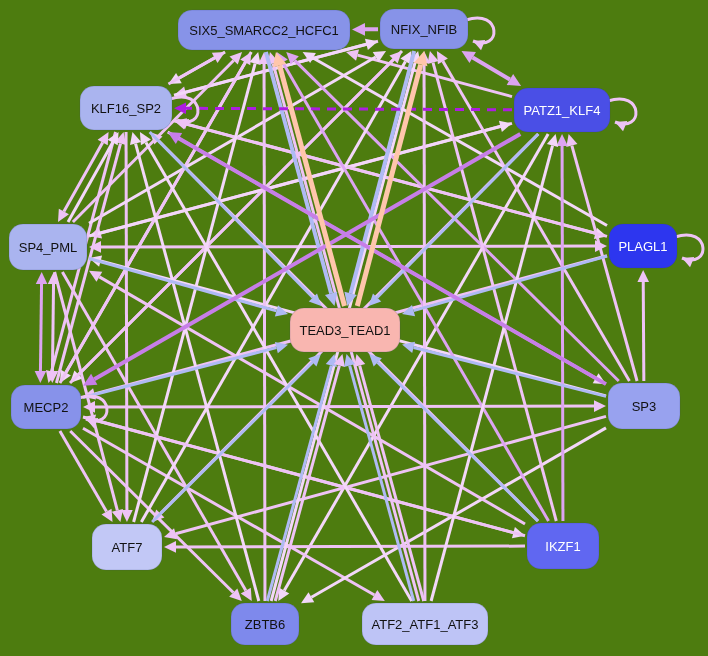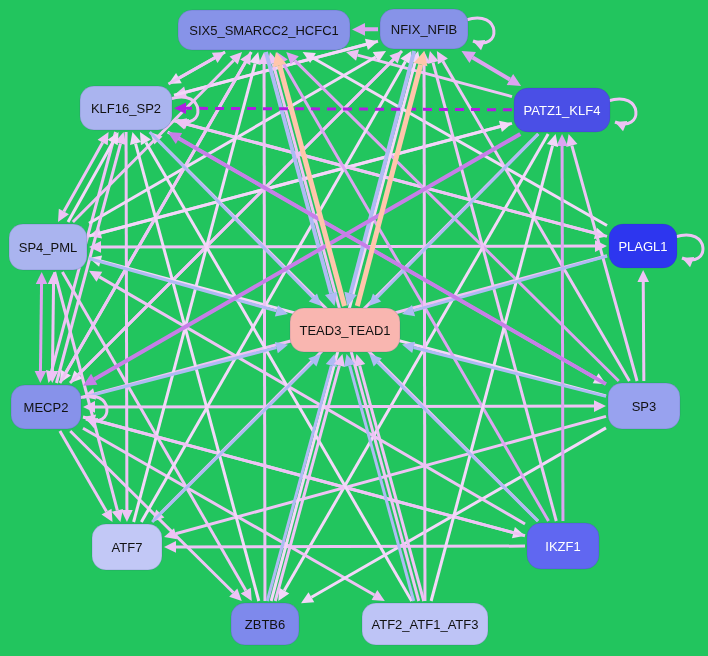--- a/index.html
+++ b/index.html
@@ -4,21 +4,21 @@
 <style>
   html, body {
     margin: 0;
     padding: 0;
     background: #ffffff;
   }
   #stage {
     position: relative;
     width: 708px;
     height: 656px;
-    background: #22c55e;
+    background: #4d7c0f;
     overflow: hidden;
     font-family: "Liberation Sans", sans-serif;
   }
   svg text {
     font-family: "Liberation Sans", sans-serif;
     user-select: none;
   }
 </style>
 </head>
 <body>

